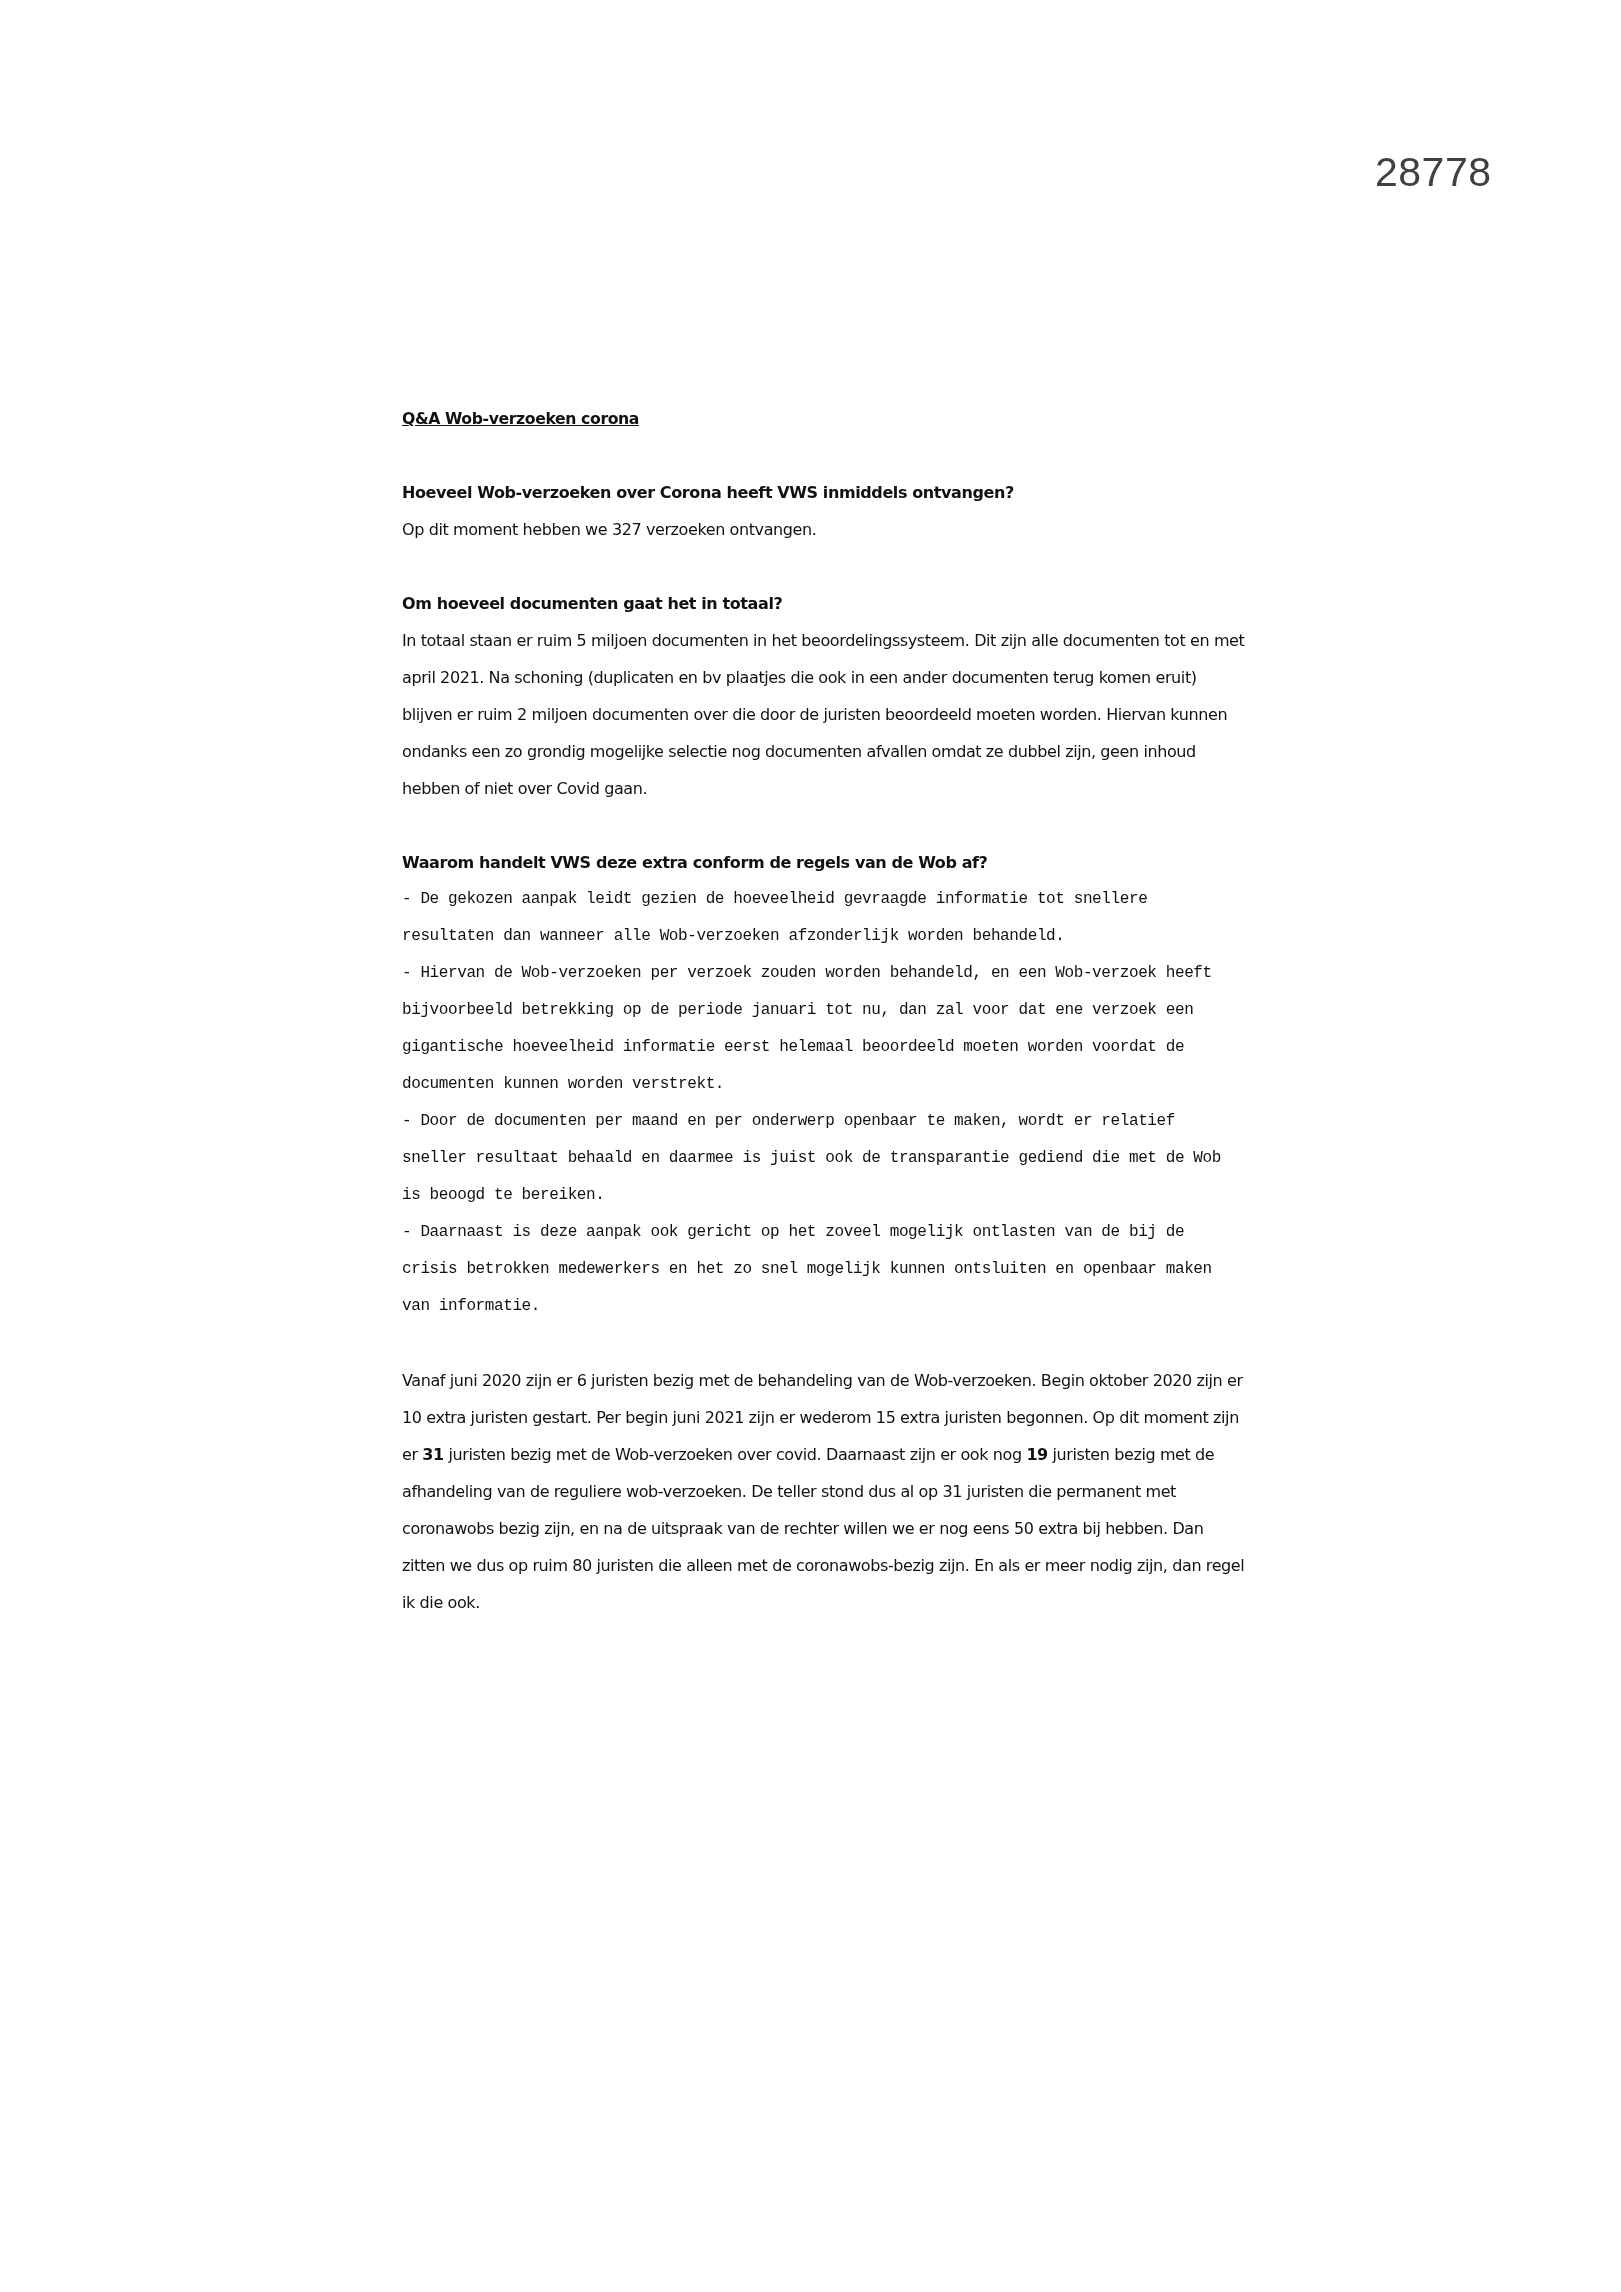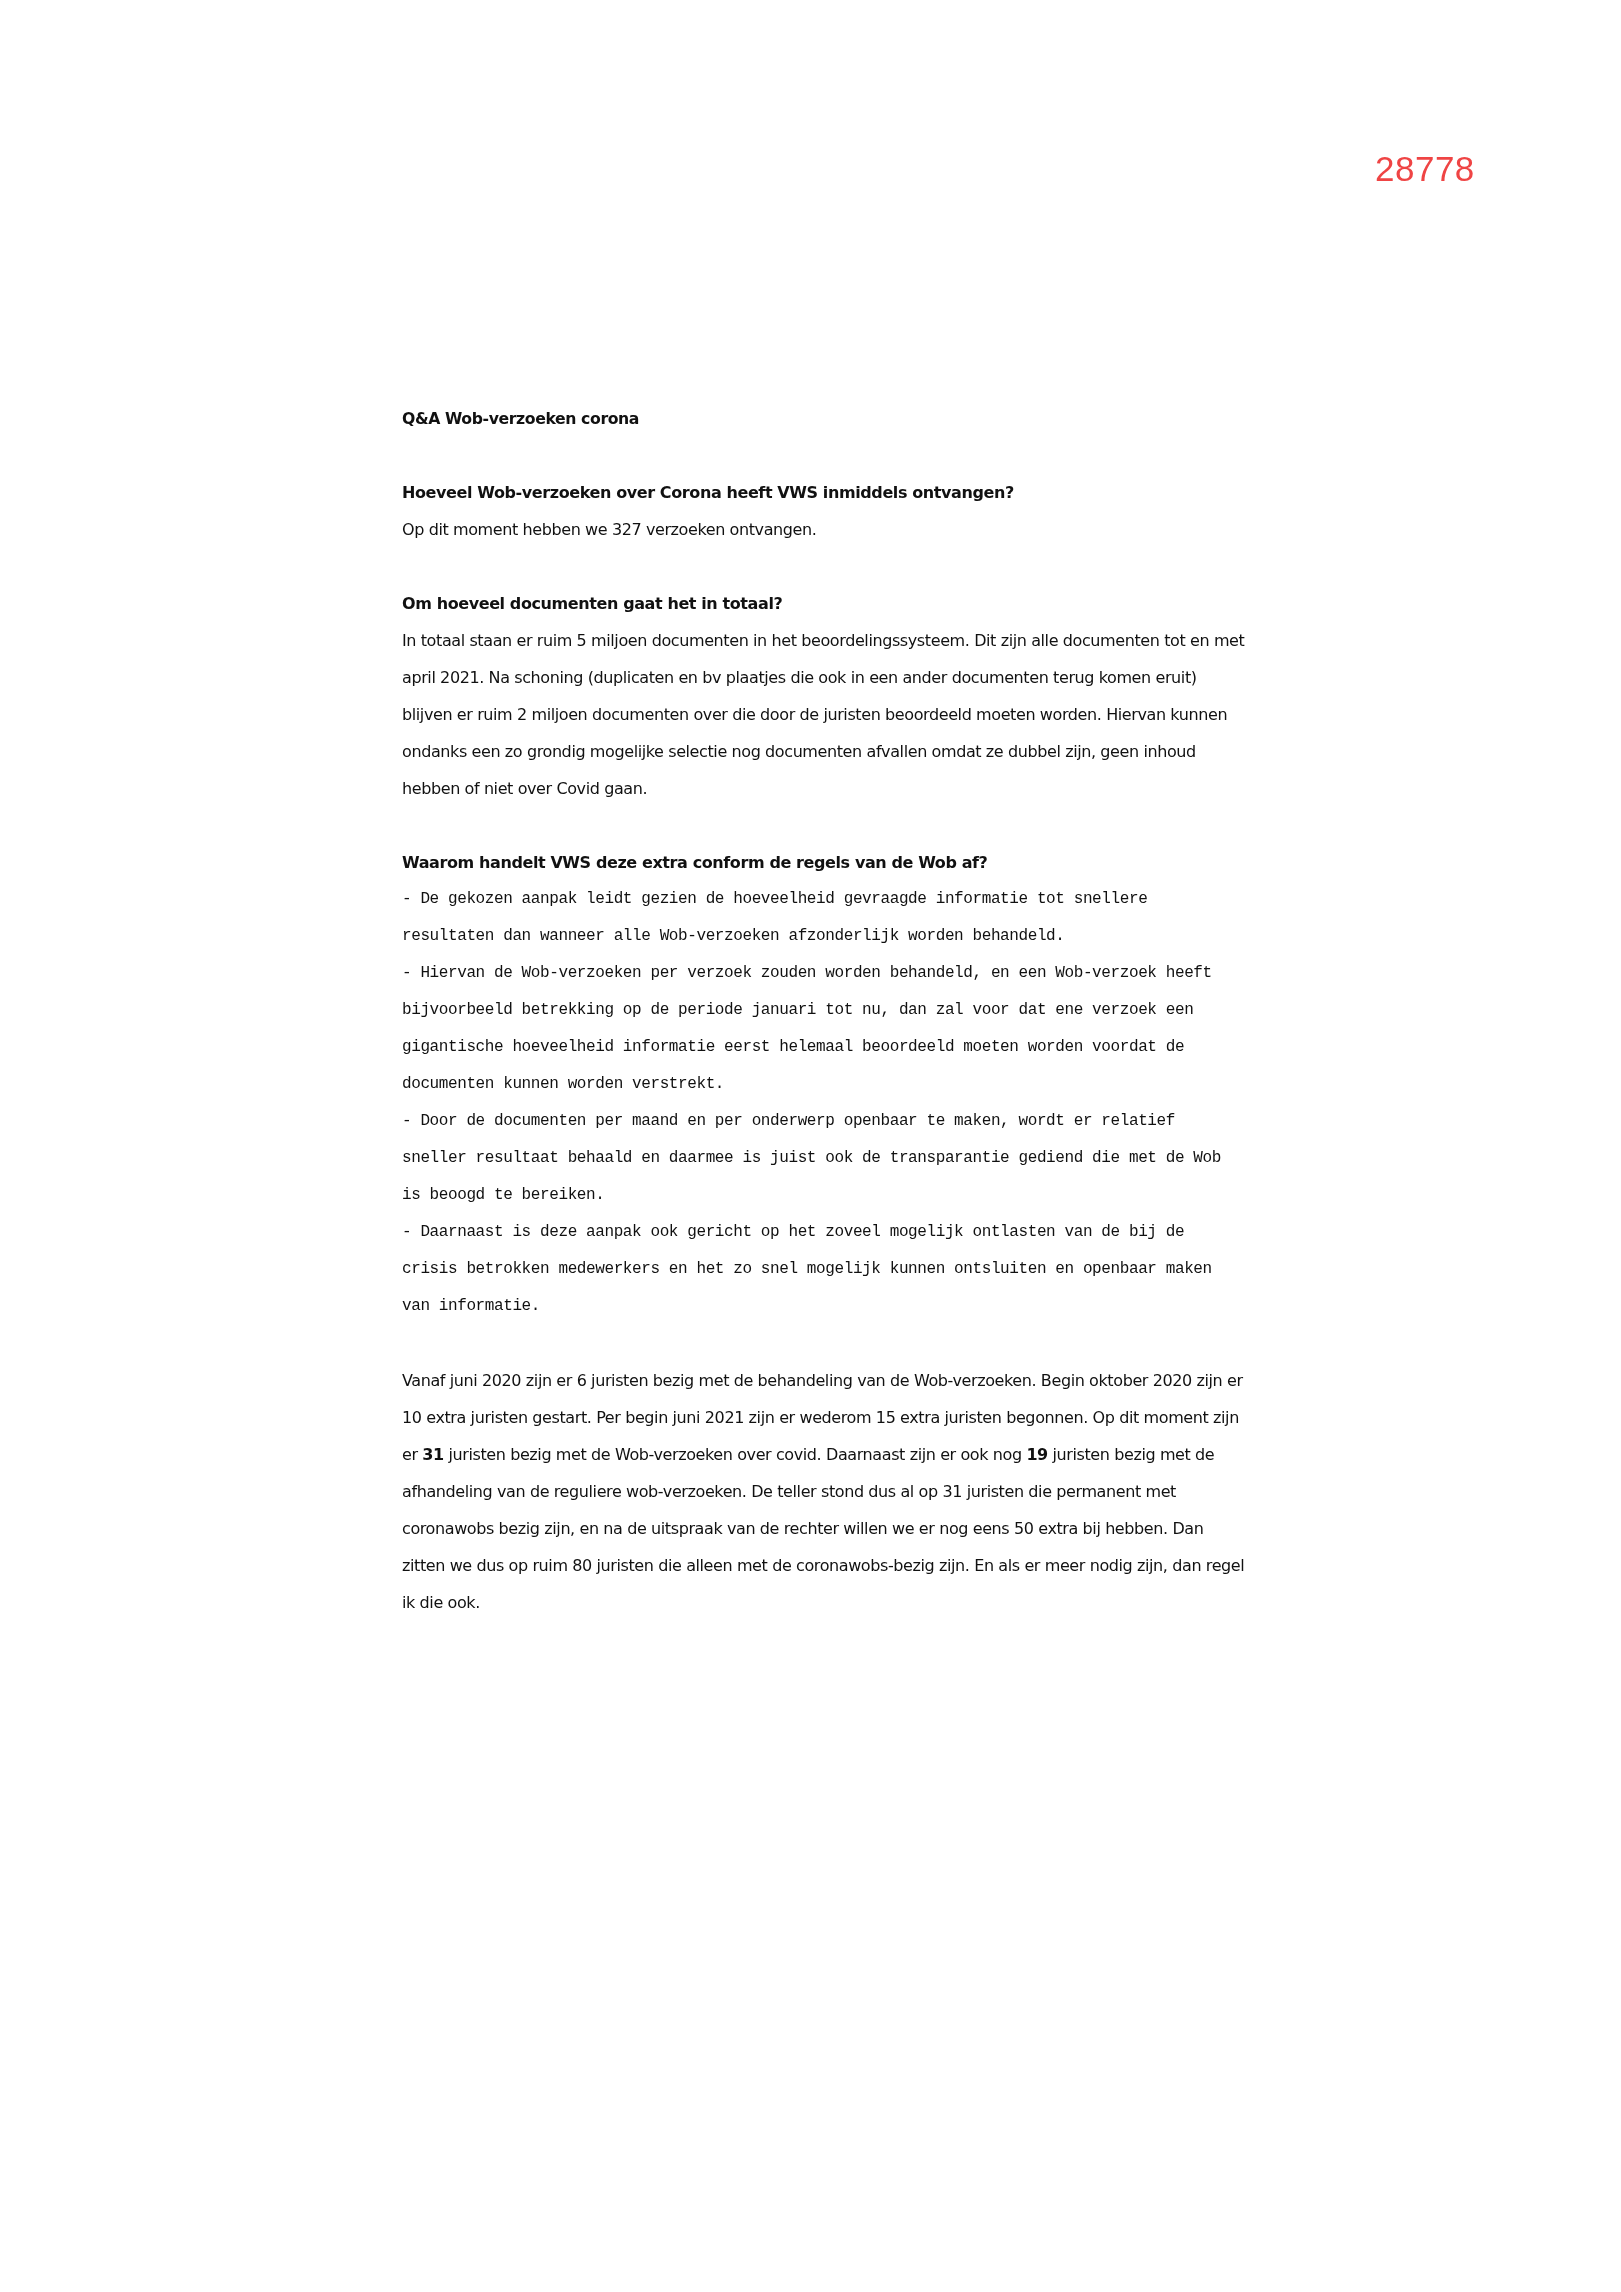--- a/index.html
+++ b/index.html
@@ -12,39 +12,40 @@
       height: 2293px;
       position: relative;
       overflow: hidden;
       color: #111111;
     }
     .page-number {
       position: absolute;
       left: 1375px;
       top: 149px;
       font-family: "Liberation Sans", sans-serif;
-      font-size: 35px;
-      color: #ef4444;
+      font-size: 41px;
+      color: #404040;
       letter-spacing: 0.5px;
     }
     .doc {
       position: absolute;
       left: 402px;
       top: 400px;
       width: 843px;
       font-family: "DejaVu Sans", sans-serif;
       font-size: 16px;
       letter-spacing: -0.4px;
       line-height: 37px;
     }
     .doc-title {
       font-weight: bold;
       font-size: 15.7px;
       margin: 0 0 37px 0;
       line-height: 37px;
+      text-decoration: underline;
     }
     .section {
       margin: 0 0 37px 0;
     }
     .question {
       font-weight: bold;
       margin: 0;
       line-height: 37px;
     }
     .answer {

